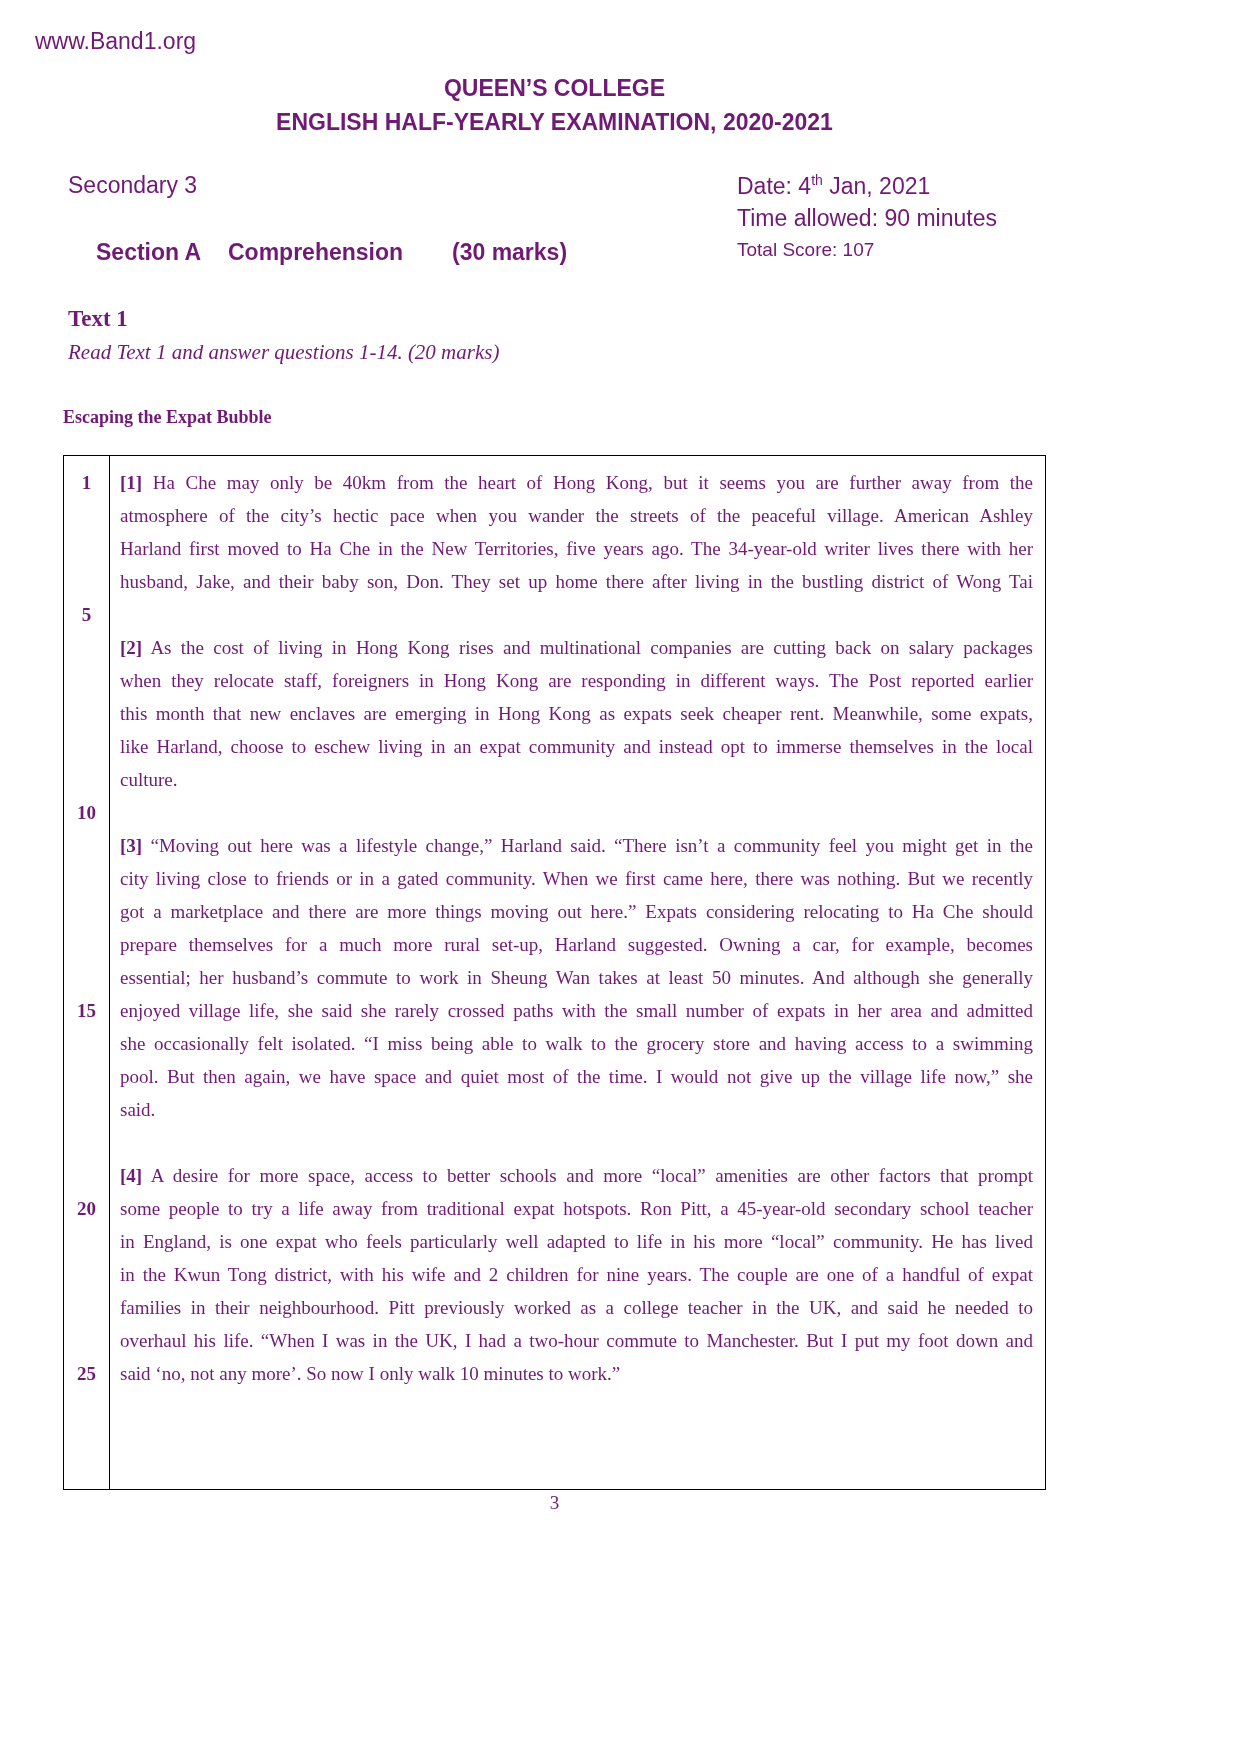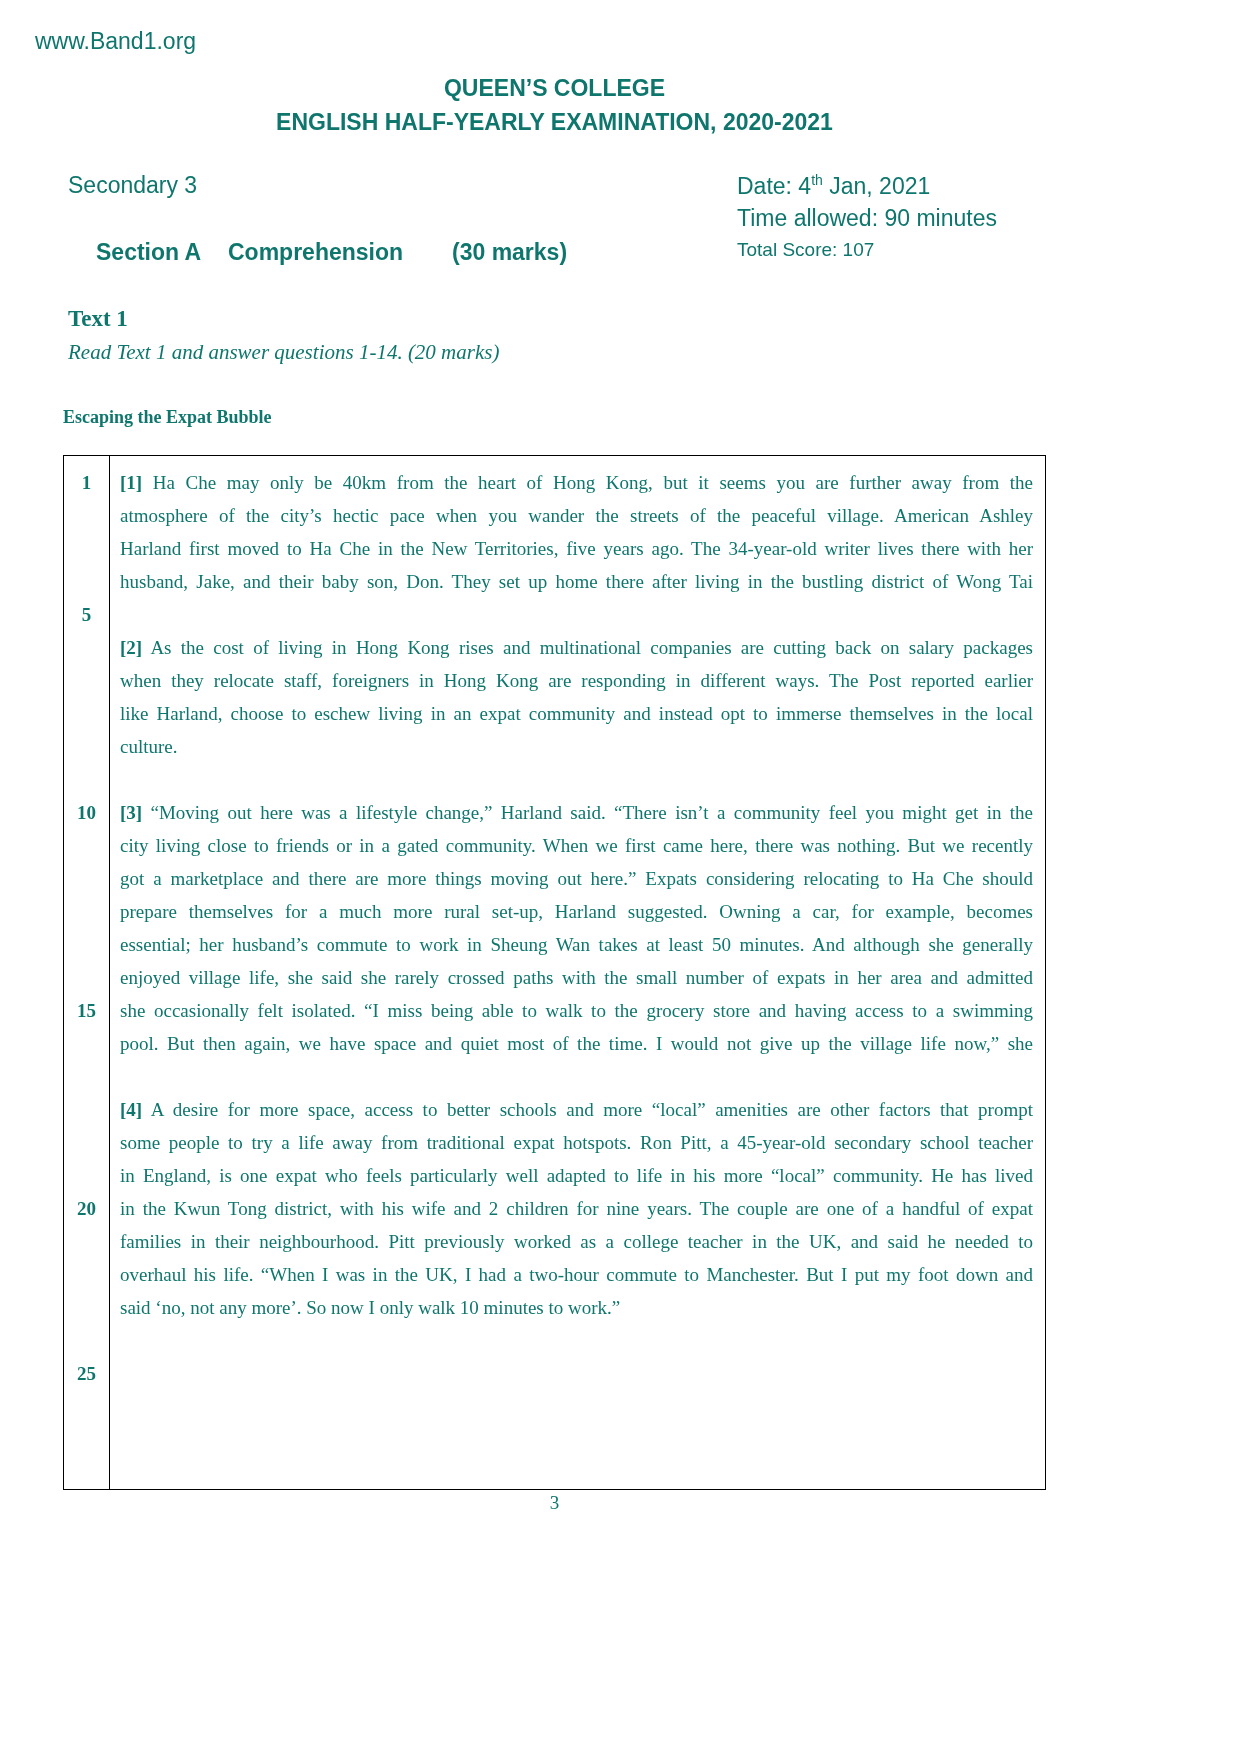--- a/index.html
+++ b/index.html
@@ -1,21 +1,21 @@
 <!DOCTYPE html>
 <html><head>
 <meta charset="utf-8">
 <style>
   * { margin:0; padding:0; box-sizing:border-box; }
   html,body { background:#ffffff; }
   .page {
     position:relative;
     width:1240px; height:1754px;
     background:#ffffff;
-    color:#0f766e;
+    color:#701a75;
     font-family:"Liberation Serif", serif;
     overflow:hidden;
   }
   .watermark {
     position:absolute; left:35px; top:27px;
     font-family:"Liberation Sans", sans-serif;
     font-size:23px; line-height:28px;
   }
   .titles {
     position:absolute; left:63px; top:71px; width:983px;
@@ -148,31 +148,33 @@
         <div class="pline"></div>
       </div>
     <div class="text-col">
         <div class="pline just"><span style="font-weight: bold;">[1]</span> Ha Che may only be 40km from the heart of Hong Kong, but it seems you are further away from the</div>
         <div class="pline just">atmosphere of the city’s hectic pace when you wander the streets of the peaceful village. American Ashley</div>
         <div class="pline just">Harland first moved to Ha Che in the New Territories, five years ago. The 34-year-old writer lives there with her</div>
         <div class="pline just">husband, Jake, and their baby son, Don. They set up home there after living in the bustling district of Wong Tai</div>
         <div class="pgap"></div>
         <div class="pline just"><span style="font-weight: bold;">[2]</span> As the cost of living in Hong Kong rises and multinational companies are cutting back on salary packages</div>
         <div class="pline just">when they relocate staff, foreigners in Hong Kong are responding in different ways. The Post reported earlier</div>
+        <div class="pline just">this month that new enclaves are emerging in Hong Kong as expats seek cheaper rent. Meanwhile, some expats,</div>
         <div class="pline just">like Harland, choose to eschew living in an expat community and instead opt to immerse themselves in the local</div>
         <div class="pline">culture.</div>
         <div class="pgap"></div>
         <div class="pline just"><span style="font-weight: bold;">[3]</span> “Moving out here was a lifestyle change,” Harland said. “There isn’t a community feel you might get in the</div>
         <div class="pline just">city living close to friends or in a gated community. When we first came here, there was nothing. But we recently</div>
         <div class="pline just">got a marketplace and there are more things moving out here.” Expats considering relocating to Ha Che should</div>
         <div class="pline just">prepare themselves for a much more rural set-up, Harland suggested. Owning a car, for example, becomes</div>
         <div class="pline just">essential; her husband’s commute to work in Sheung Wan takes at least 50 minutes. And although she generally</div>
         <div class="pline just">enjoyed village life, she said she rarely crossed paths with the small number of expats in her area and admitted</div>
         <div class="pline just">she occasionally felt isolated. “I miss being able to walk to the grocery store and having access to a swimming</div>
         <div class="pline just">pool. But then again, we have space and quiet most of the time. I would not give up the village life now,” she</div>
+        <div class="pline">said.</div>
         <div class="pgap"></div>
         <div class="pline just"><span style="font-weight: bold;">[4]</span> A desire for more space, access to better schools and more “local” amenities are other factors that prompt</div>
         <div class="pline just">some people to try a life away from traditional expat hotspots. Ron Pitt, a 45-year-old secondary school teacher</div>
         <div class="pline just">in England, is one expat who feels particularly well adapted to life in his more “local” community. He has lived</div>
         <div class="pline just">in the Kwun Tong district, with his wife and 2 children for nine years. The couple are one of a handful of expat</div>
         <div class="pline just">families in their neighbourhood. Pitt previously worked as a college teacher in the UK, and said he needed to</div>
         <div class="pline just">overhaul his life. “When I was in the UK, I had a two-hour commute to Manchester. But I put my foot down and</div>
         <div class="pline">said ‘no, not any more’. So now I only walk 10 minutes to work.”</div>
       </div>
   </div>

